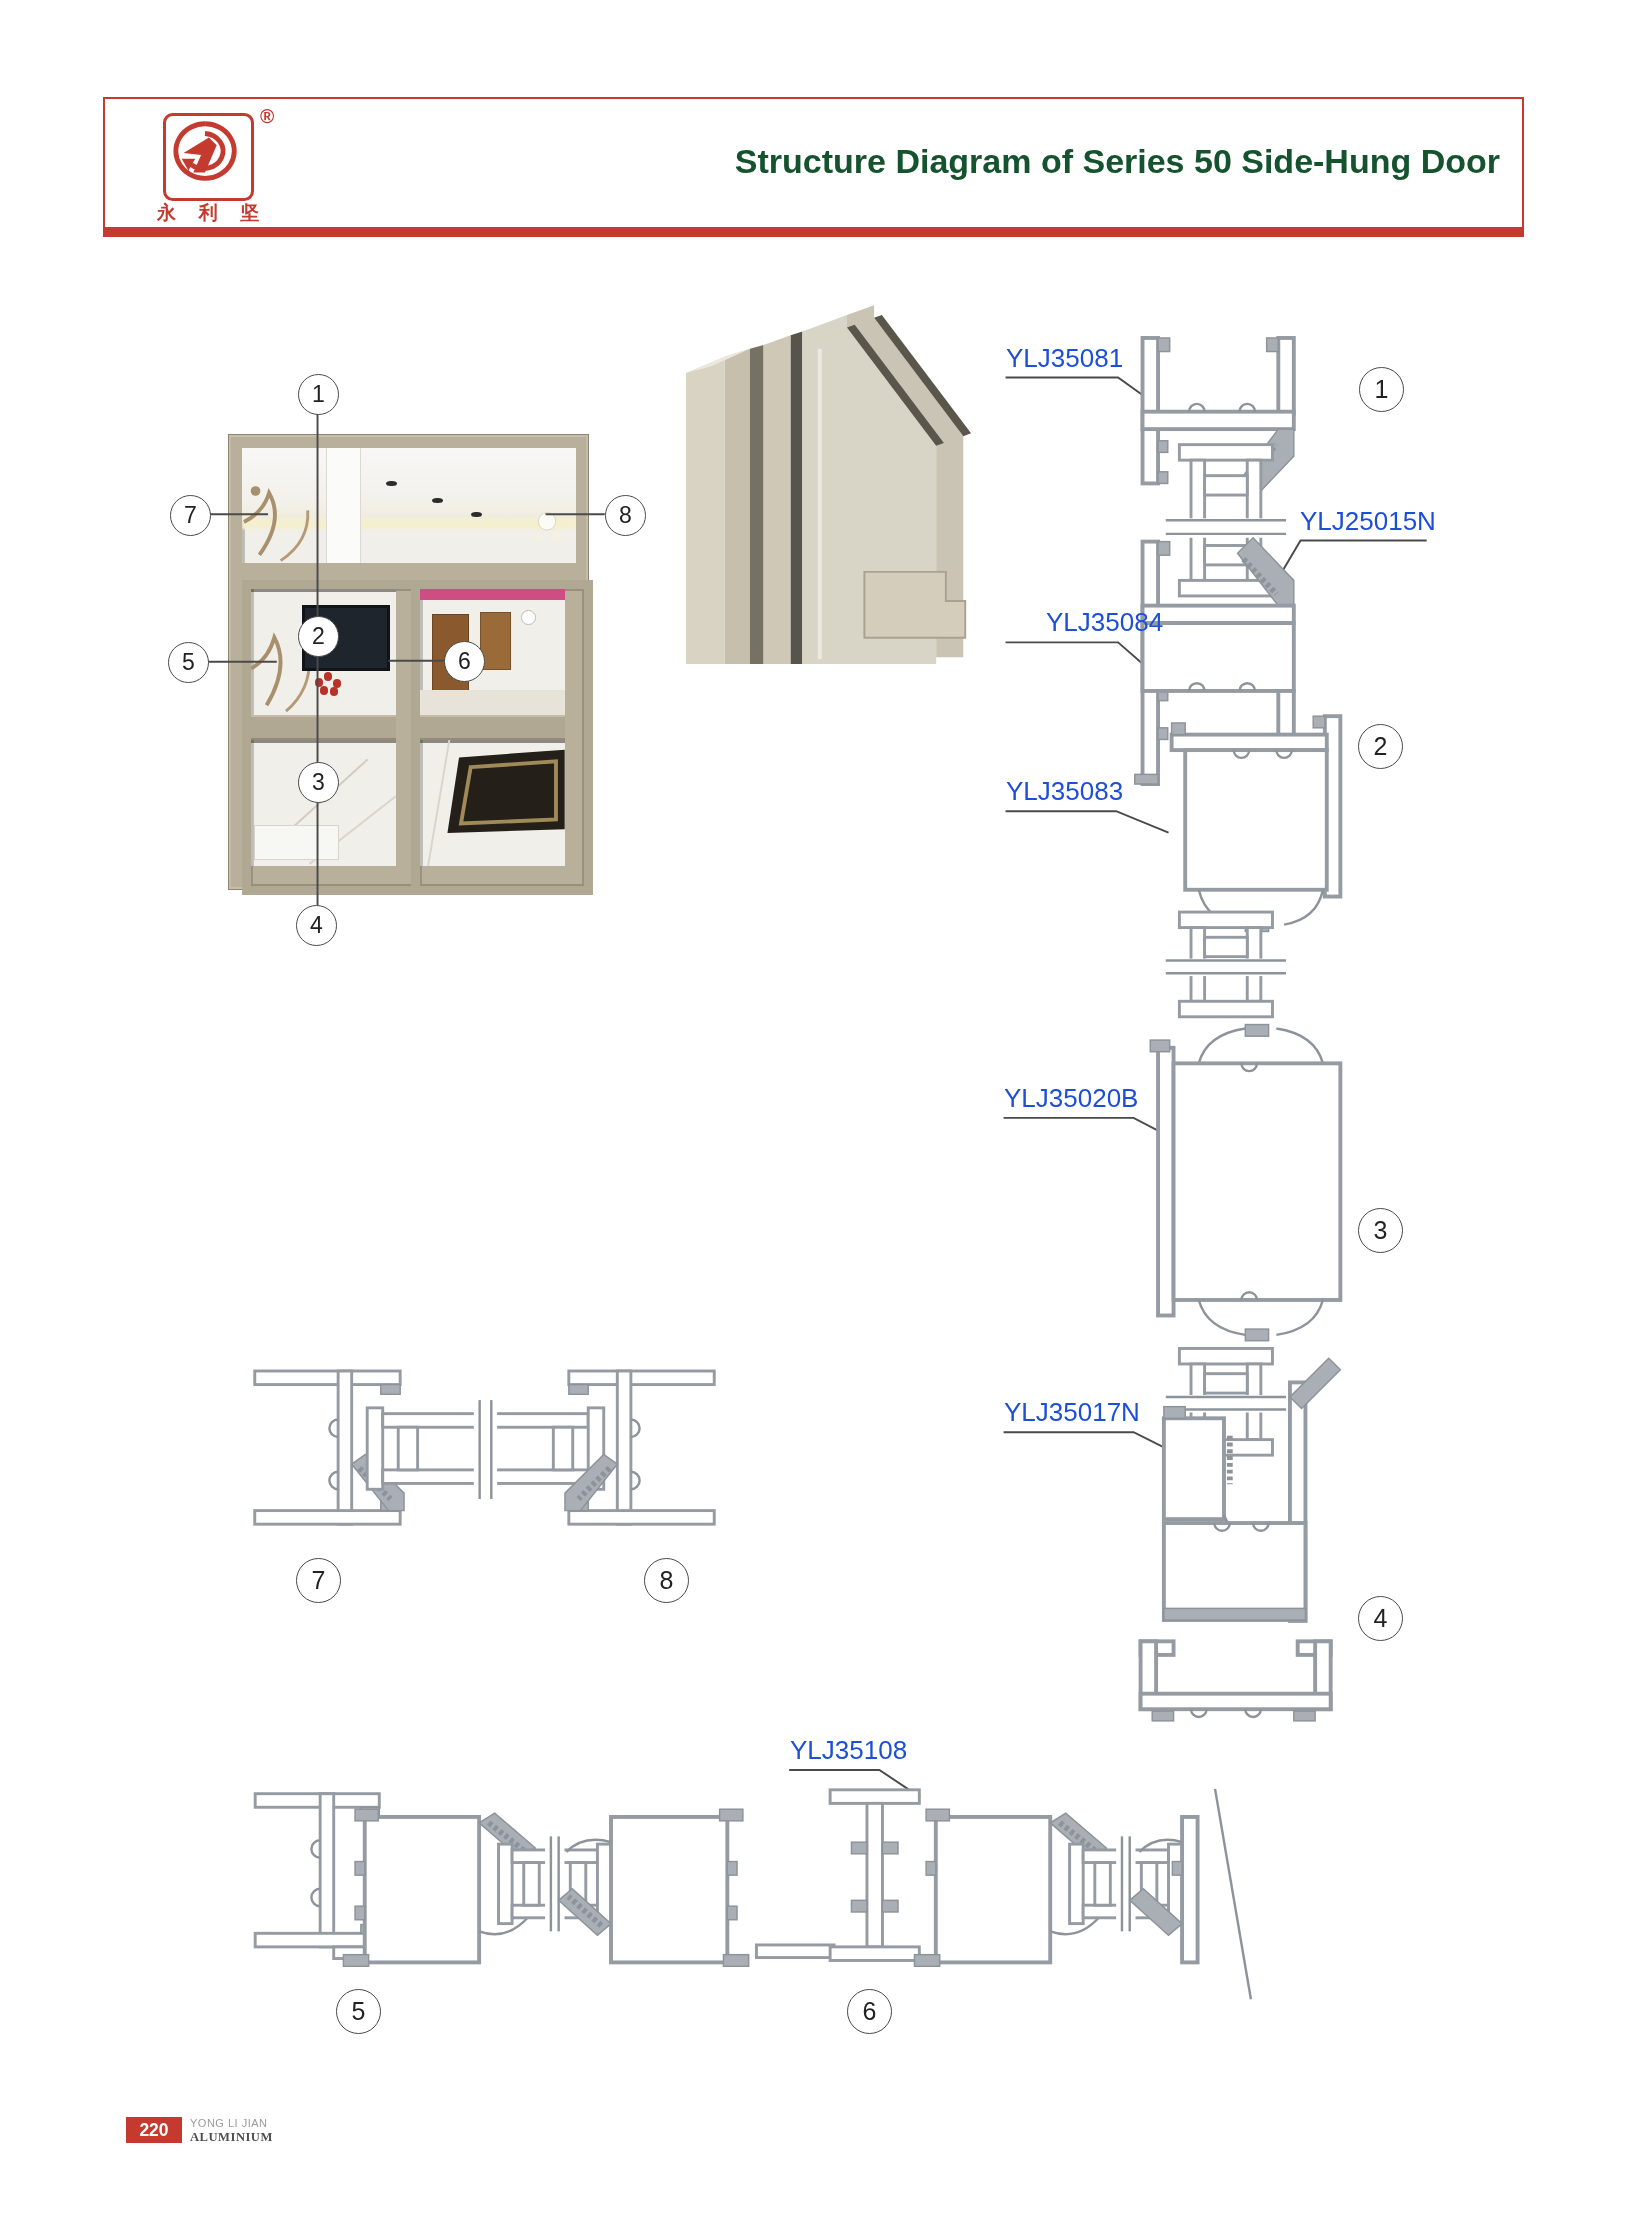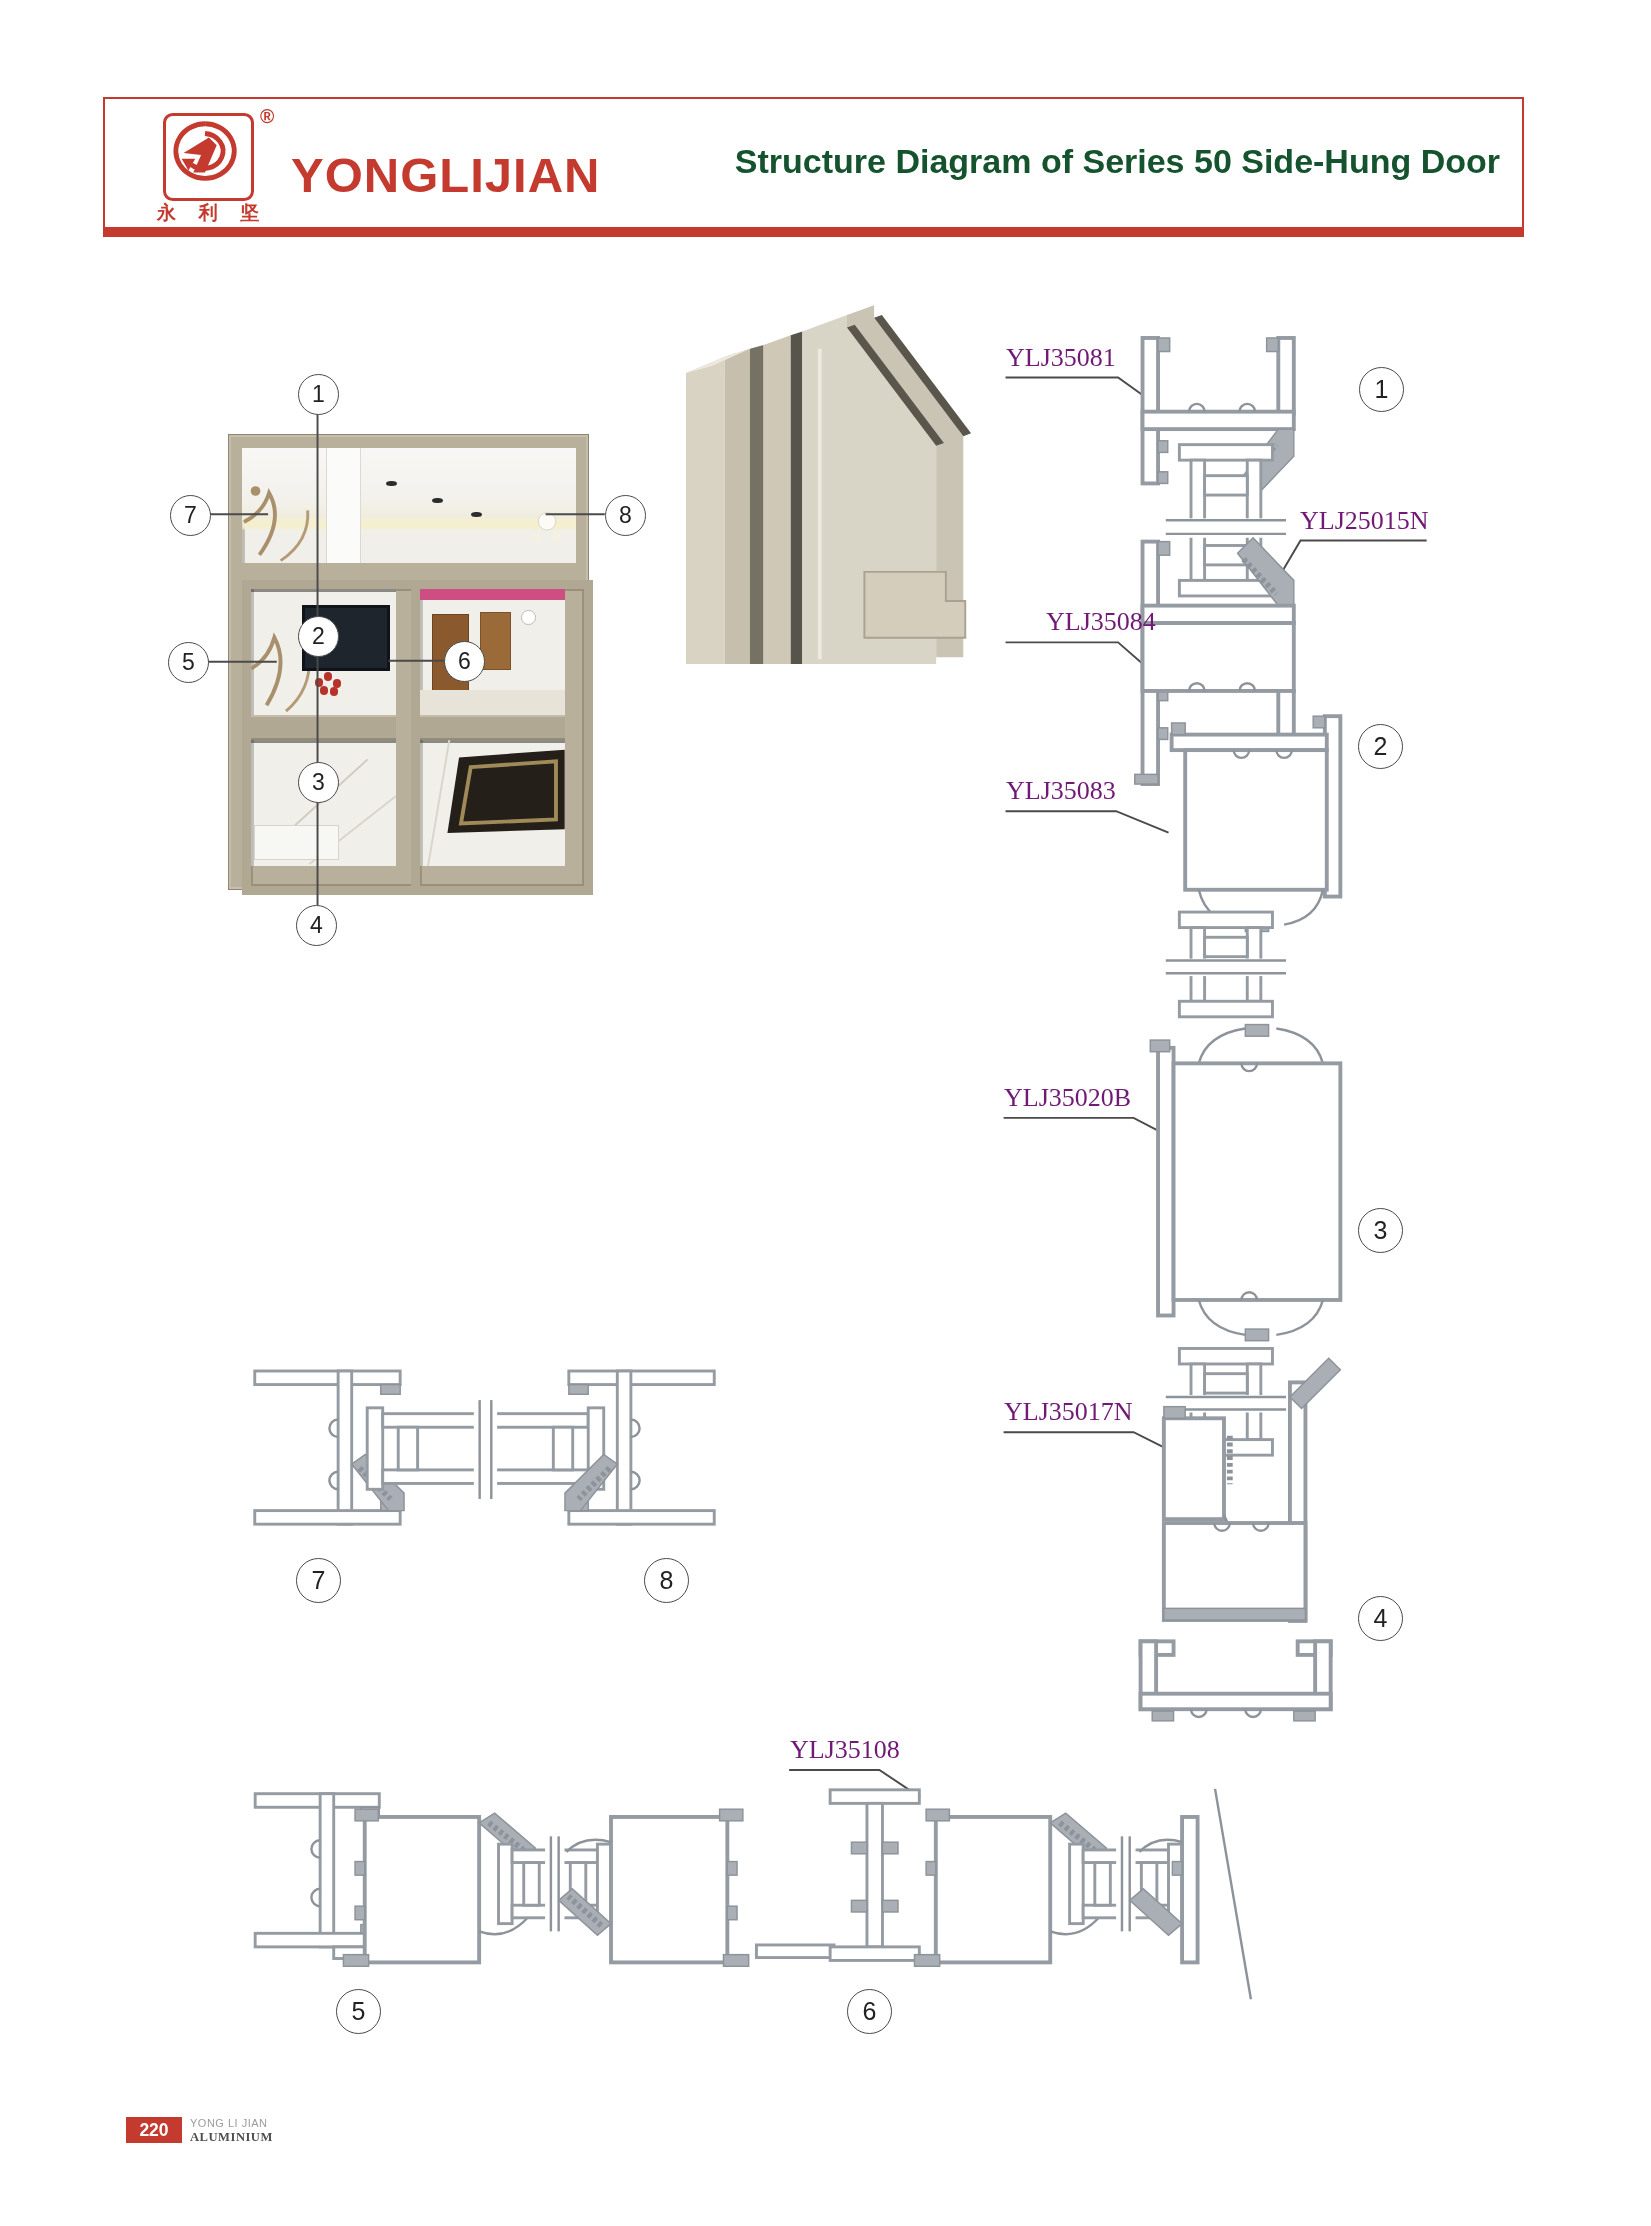--- a/index.html
+++ b/index.html
@@ -46,21 +46,21 @@
   .door2{position:absolute;left:60px;top:23px;width:29px;height:56px;background:#9a6a38;border:1.9px solid #7a5128;}
   .pend{position:absolute;left:101px;top:21.3px;width:12.6px;height:12.6px;border-radius:50%;
         background:#fff;border:1px solid #bbb;}
   .floorband{position:absolute;left:0;bottom:0;width:100%;height:25px;background:#e7e3d8;}
   
   .co{position:absolute;background:#fff;border:1.9px solid #4a4a4a;border-radius:50%;
       display:flex;align-items:center;justify-content:center;color:#222;z-index:6;}
   .co40{width:39px;height:39px;font-size:23px;}
   .co44{width:43px;height:43px;font-size:25px;}
   
-  .plabel{position:absolute;font-size:26px;color:#701a75;z-index:4;font-family:Liberation Serif, serif;}
+  .plabel{position:absolute;font-size:26px;color:#1d4ed8;z-index:4;}
   
   .badge{position:absolute;left:126px;top:2117px;width:56px;height:26px;background:#c43a2e;
          color:#fff;font-size:17.5px;font-weight:bold;display:flex;align-items:center;justify-content:center;}
   .fline1{position:absolute;left:190px;top:2117px;font-size:11px;color:#9b9b9b;letter-spacing:0.5px;}
   .fline2{position:absolute;left:190px;top:2130px;font-size:12.6px;font-weight:bold;color:#4f4f4f;letter-spacing:0.5px;font-family:Liberation Serif, serif;}
   
   .ch  {fill:#ffffff;stroke:#959ba2;stroke-width:4;}
   .ch2 {fill:#ffffff;stroke:#959ba2;stroke-width:3;}
   .sd  {fill:#a9afb5;stroke:#8d939a;stroke-width:1.5;}
   .ln  {fill:none;stroke:#8d939a;stroke-width:2.5;}
@@ -77,21 +77,20 @@
   <div class="logo-sq">
     <svg width="78" height="74" viewBox="0 0 80 76">
       <path d="M40 8 a30 28 0 1 0 0.1 0" fill="none" stroke="#c43a2e" stroke-width="5"></path>
       <path d="M40 18 a20 18 0 1 1 -14 32" fill="none" stroke="#c43a2e" stroke-width="5"></path>
       <polygon points="18,38 44,22 52,30 40,58 28,58 36,40" fill="#c43a2e"></polygon>
       <path d="M16 44 h14 l-7 12 z" fill="#c43a2e"></path>
     </svg>
   </div>
   <div class="reg">®</div>
   <div class="brand-cn">永 利 坚</div>
-  <div class="brand">YONGLIJIAN</div>
   <div class="title">Structure Diagram of Series 50 Side-Hung Door</div>
 
   <div class="win">
     <div class="glass transom">
       <div class="ceil"></div>
       <div class="cove"></div>
       <div class="dot" style="left:144px;top:33px;"></div>
       <div class="dot" style="left:190px;top:50px;"></div>
       <div class="dot" style="left:229px;top:64px;"></div>
       <div class="pilaster"></div>

